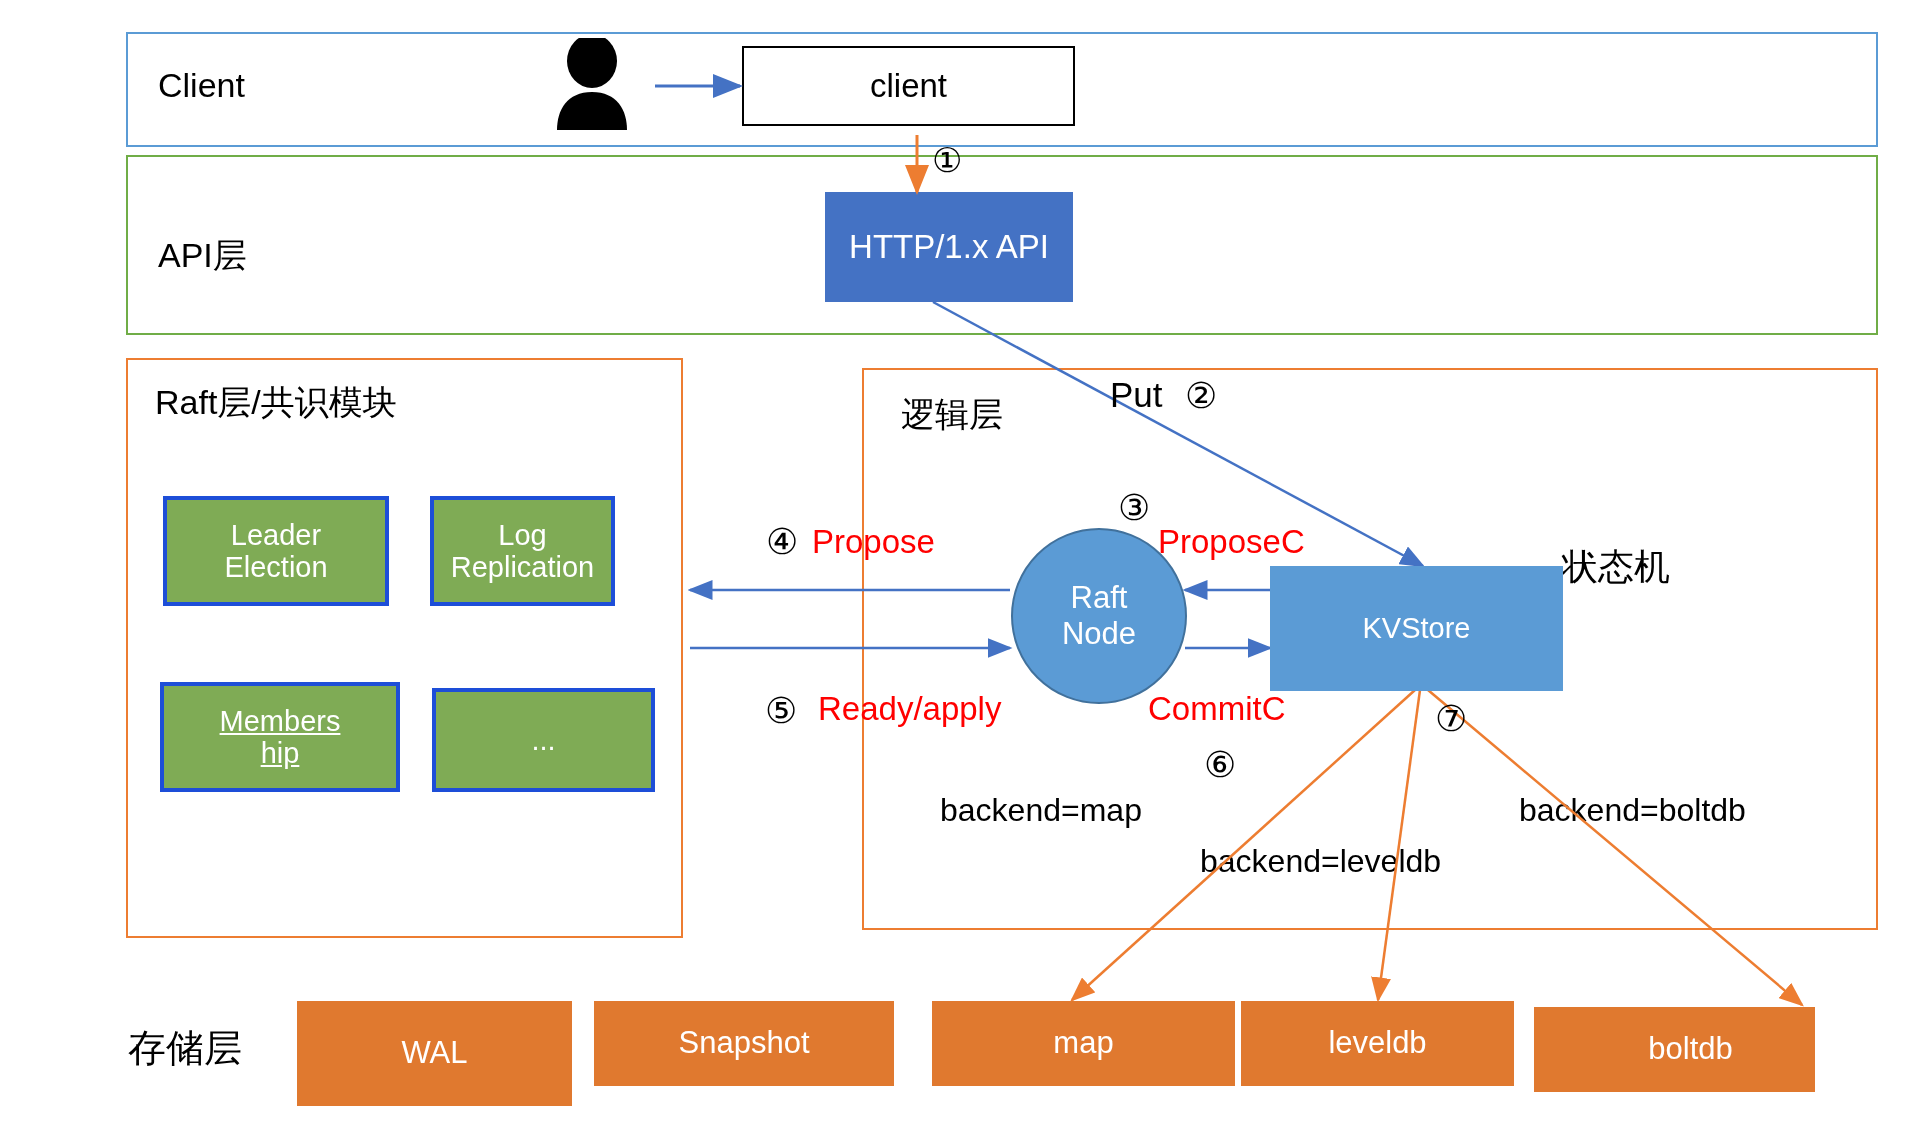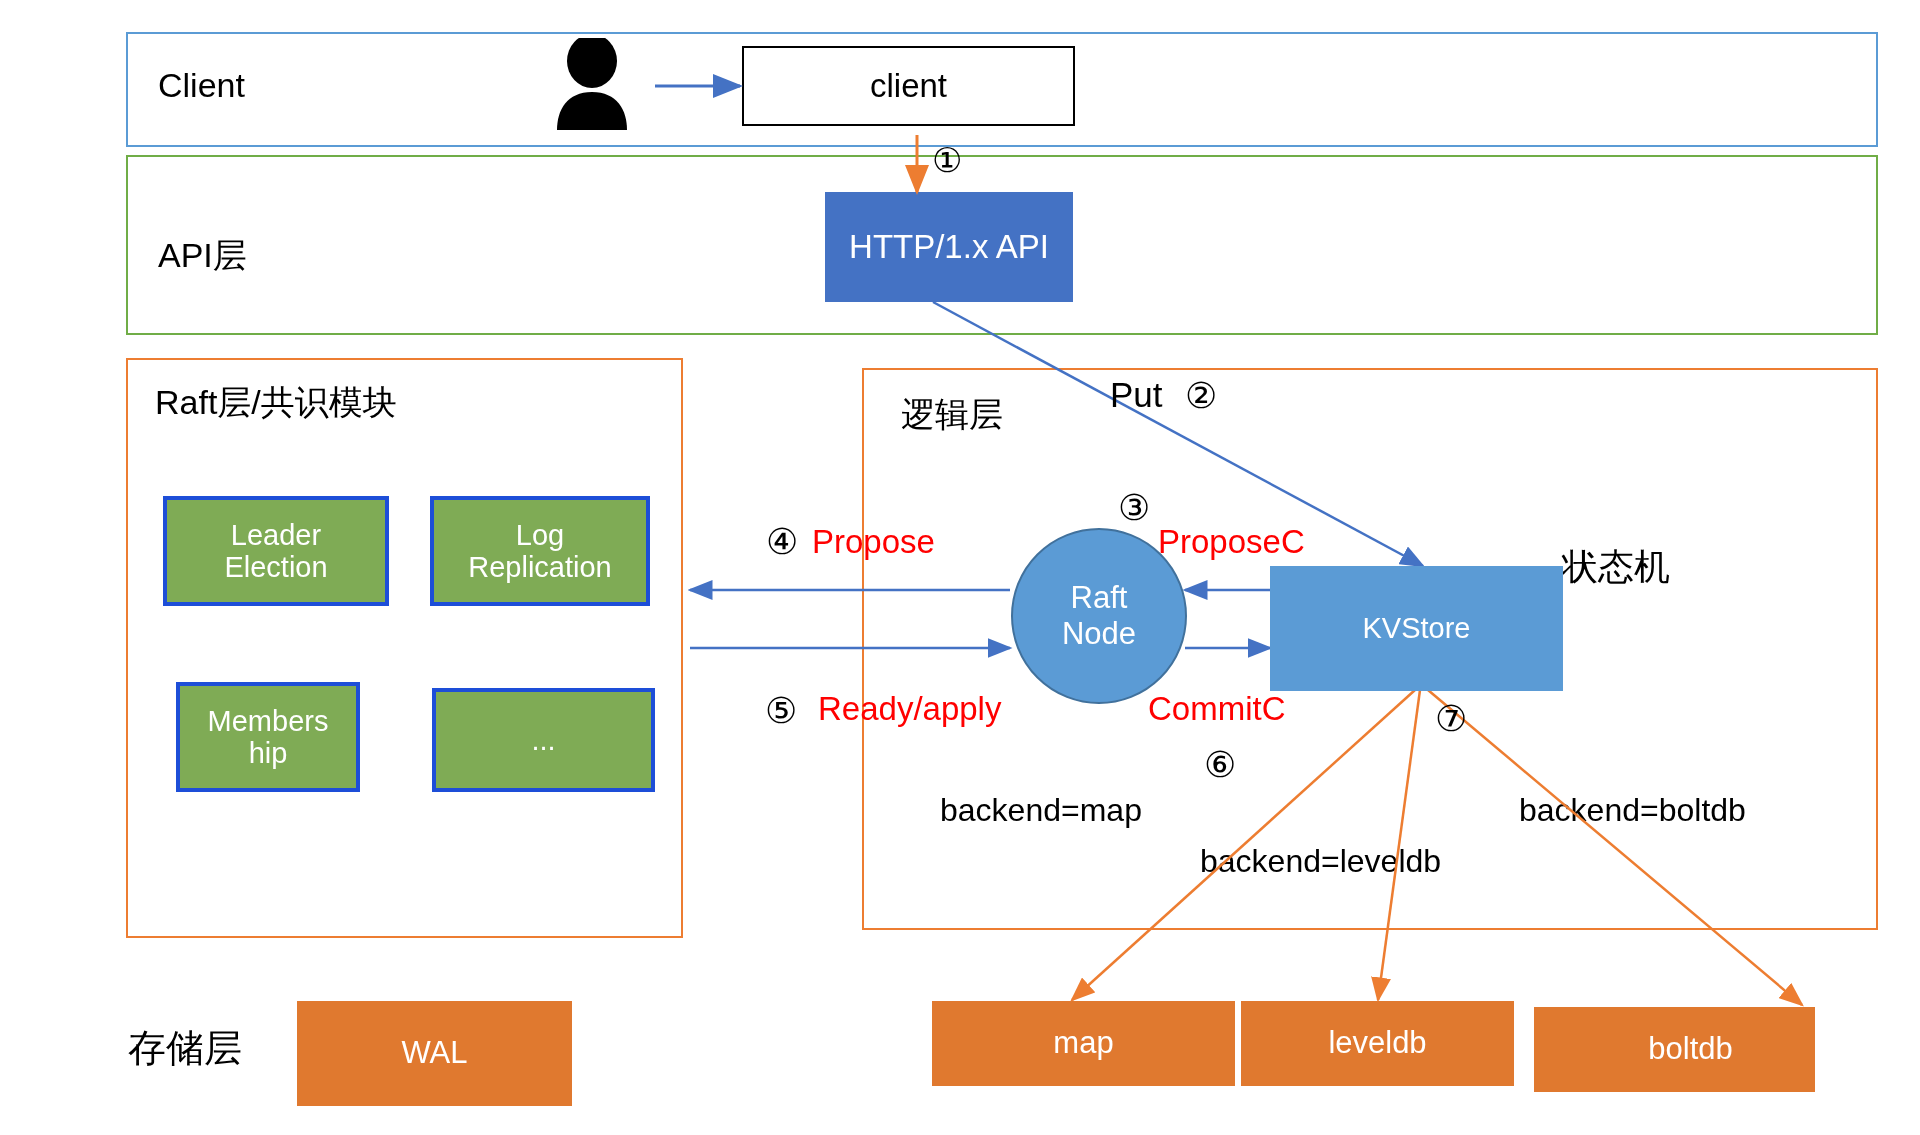--- a/index.html
+++ b/index.html
@@ -194,23 +194,23 @@
 
   <div class="box box-api" style="left:793px; top:192px; width:248px; height:110px;margin-left:32px;">HTTP/1.x API</div>
 
   <div class="txt txt-num" style="left:932px; top:140px;">①</div>
 
   <div class="layer-box layer-raft" style="left:126px; top:358px; width:557px; height:580px;"></div>
   <div class="layer-title" style="left:155px; top:380px;">Raft层/共识模块</div>
 
   <div class="box box-green" style="left:163px; top:496px; width:226px; height:110px;">Leader
 Election</div>
-  <div class="box box-green" style="left:430px; top:496px; width:220px; height:110px;">Log
+  <div class="box box-green" style="left:430px; top:496px; width:185px; height:110px;">Log
 Replication</div>
-  <div class="box box-green" style="left:176px; top:682px; width:184px; height:110px;">Members
+  <div class="box box-green" style="left:160px; top:682px; width:240px; height:110px;text-decoration:underline;">Members
 hip</div>
   <div class="box box-green" style="left:432px; top:688px; width:223px; height:104px;">...</div>
 
   <div class="layer-box layer-logic" style="left:862px; top:368px; width:1016px; height:562px;"></div>
   <div class="layer-title" style="left:901px; top:392px;">逻辑层</div>
 
   <div class="circle-node" style="left:1011px; top:528px; width:172px; height:172px;">Raft
 Node</div>
 
   <div class="box box-kv" style="left:1270px; top:566px; width:293px; height:125px; z-index:4;">KVStore</div>
@@ -234,17 +234,18 @@
 
   <div class="txt txt-num" style="left:1435px; top:698px; font-size:36px; z-index:6;">⑦</div>
 
   <div class="txt" style="left:940px; top:792px; font-size:32px;">backend=map</div>
   <div class="txt" style="left:1200px; top:843px; font-size:32px;">backend=leveldb</div>
   <div class="txt" style="left:1519px; top:792px; font-size:32px;">backend=boltdb</div>
 
   <div class="layer-title" style="left:128px; top:1023px; font-size:38px;">存储层</div>
 
   <div class="box box-storage" style="left:297px; top:1001px; width:275px; height:105px;">WAL</div>
+  <div class="box box-storage" style="left:594px; top:1001px; width:300px; height:85px;">Snapshot</div>
   <div class="box box-storage" style="left:932px; top:1001px; width:303px; height:85px;">map</div>
   <div class="box box-storage" style="left:1241px; top:1001px; width:273px; height:85px;">leveldb</div>
   <div class="box box-storage" style="left:1534px; top:1007px; width:281px; height:85px;padding-left:32px;">boltdb</div>
 
 </div>
 
 </body></html>

